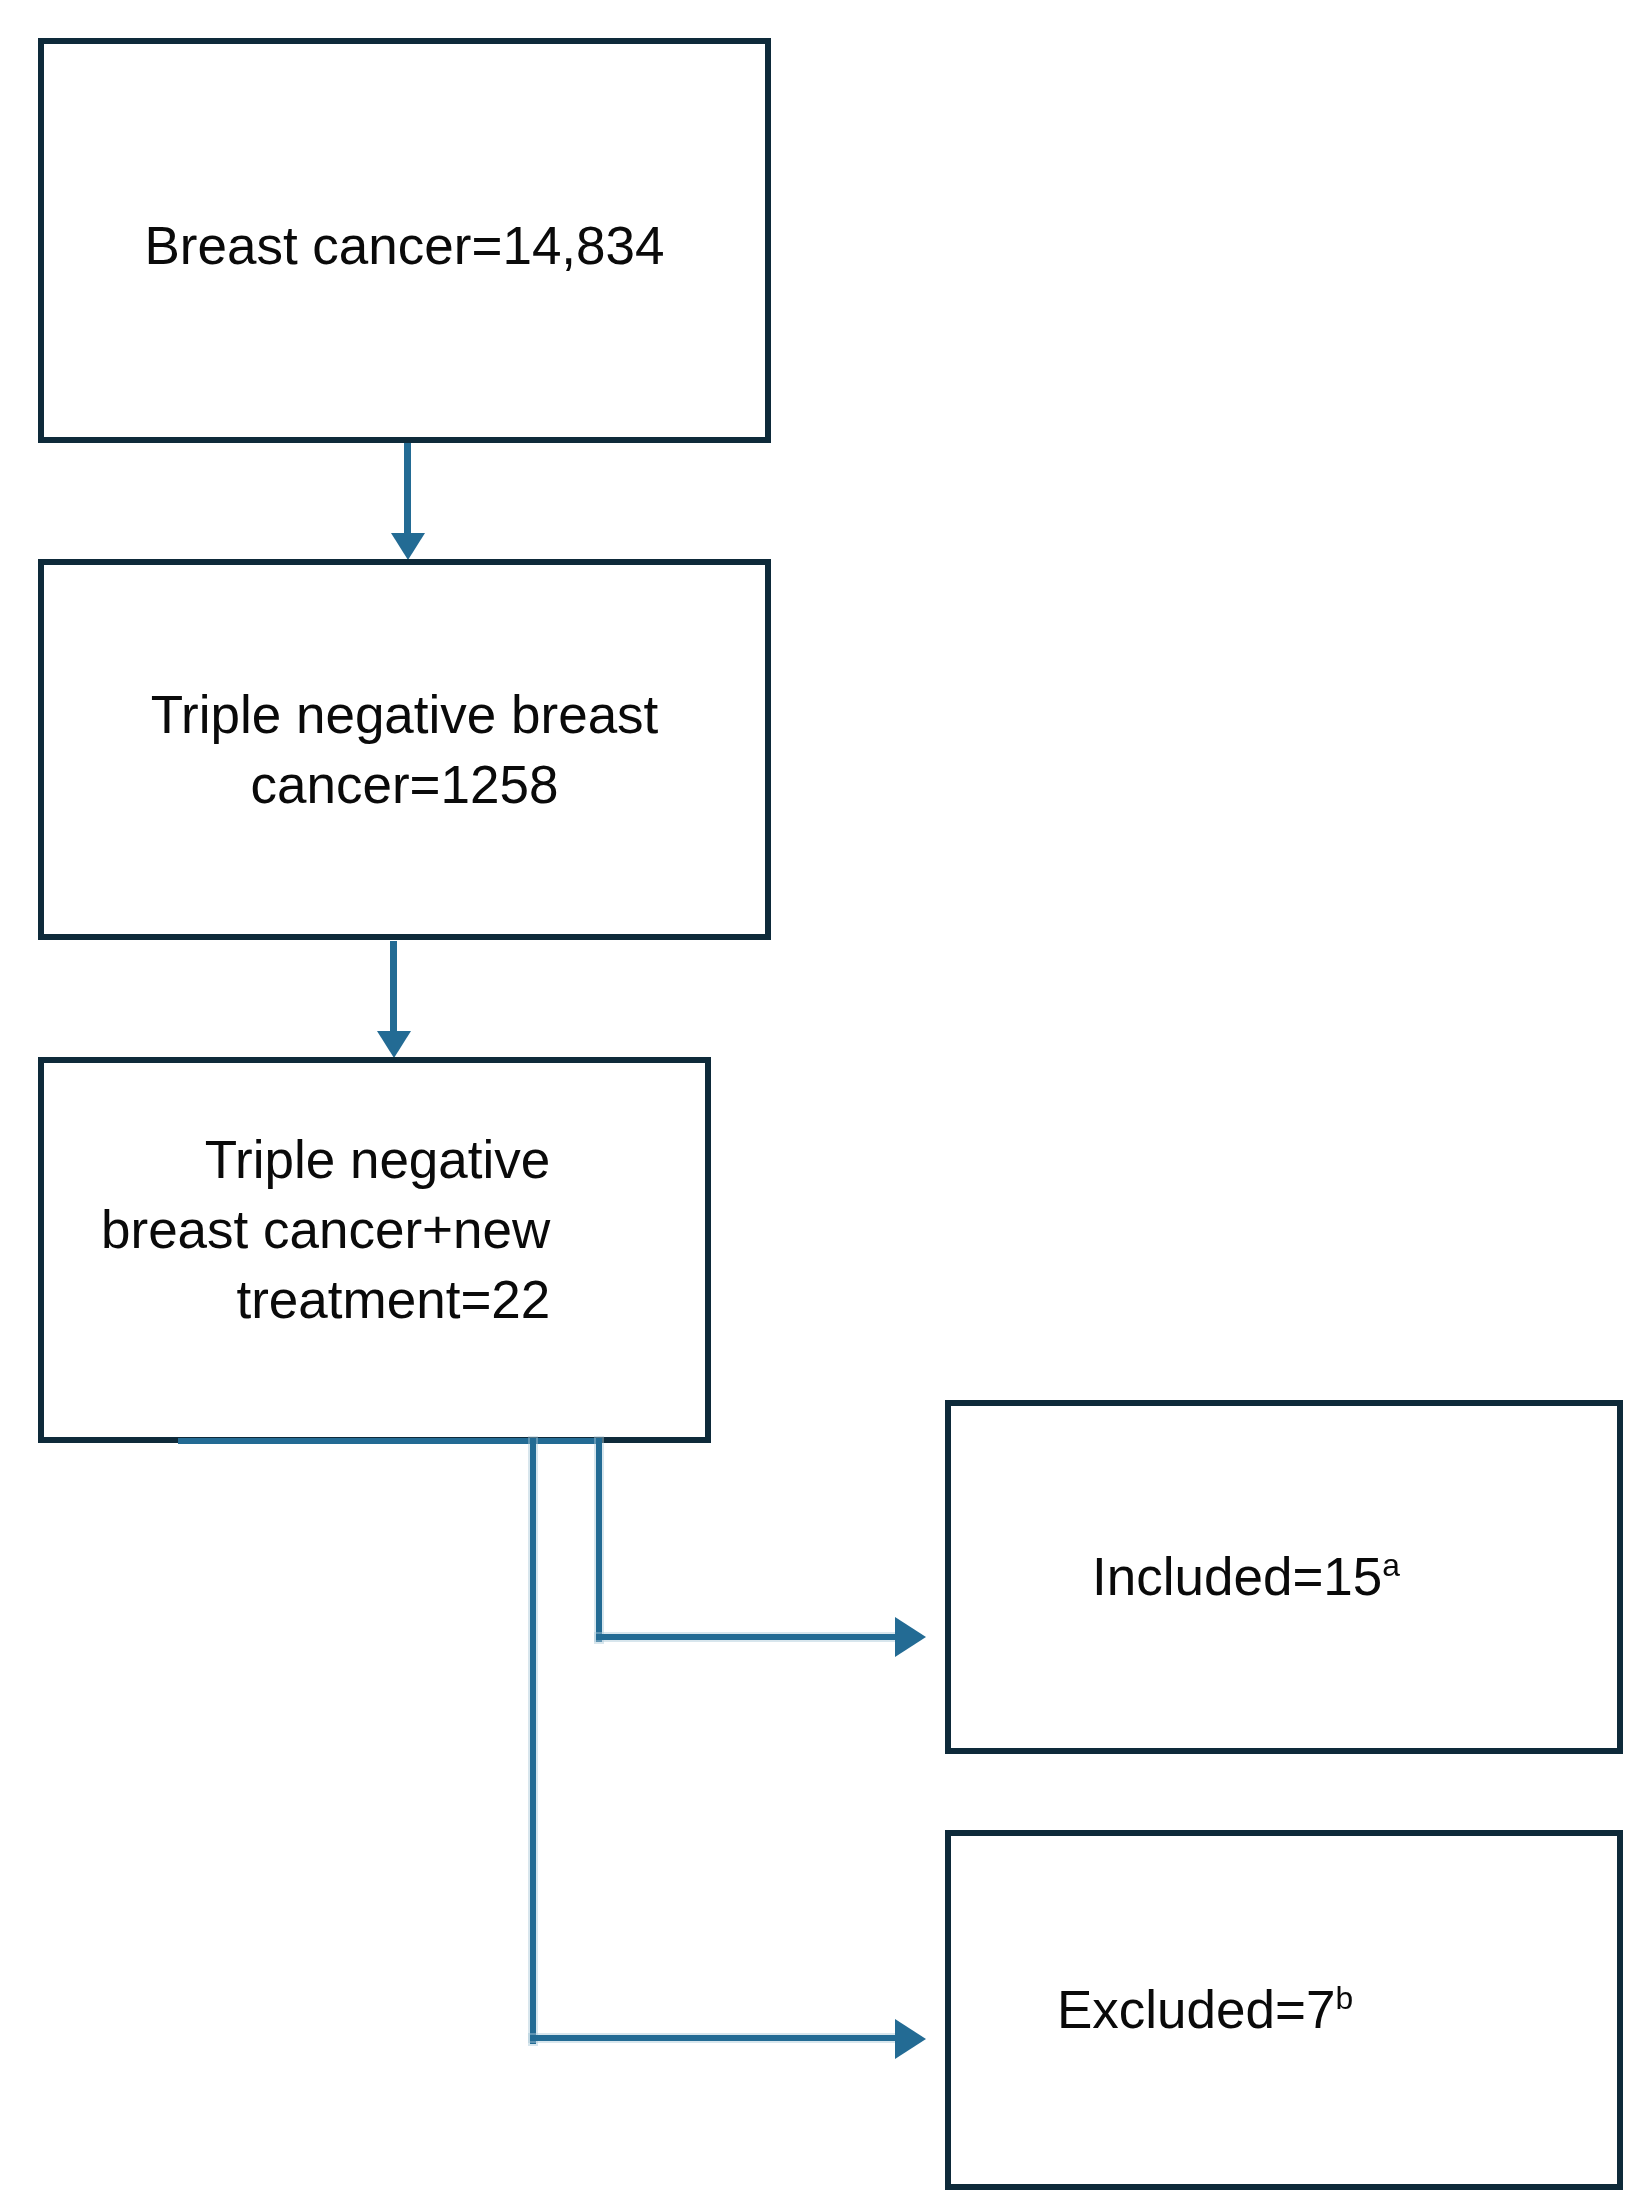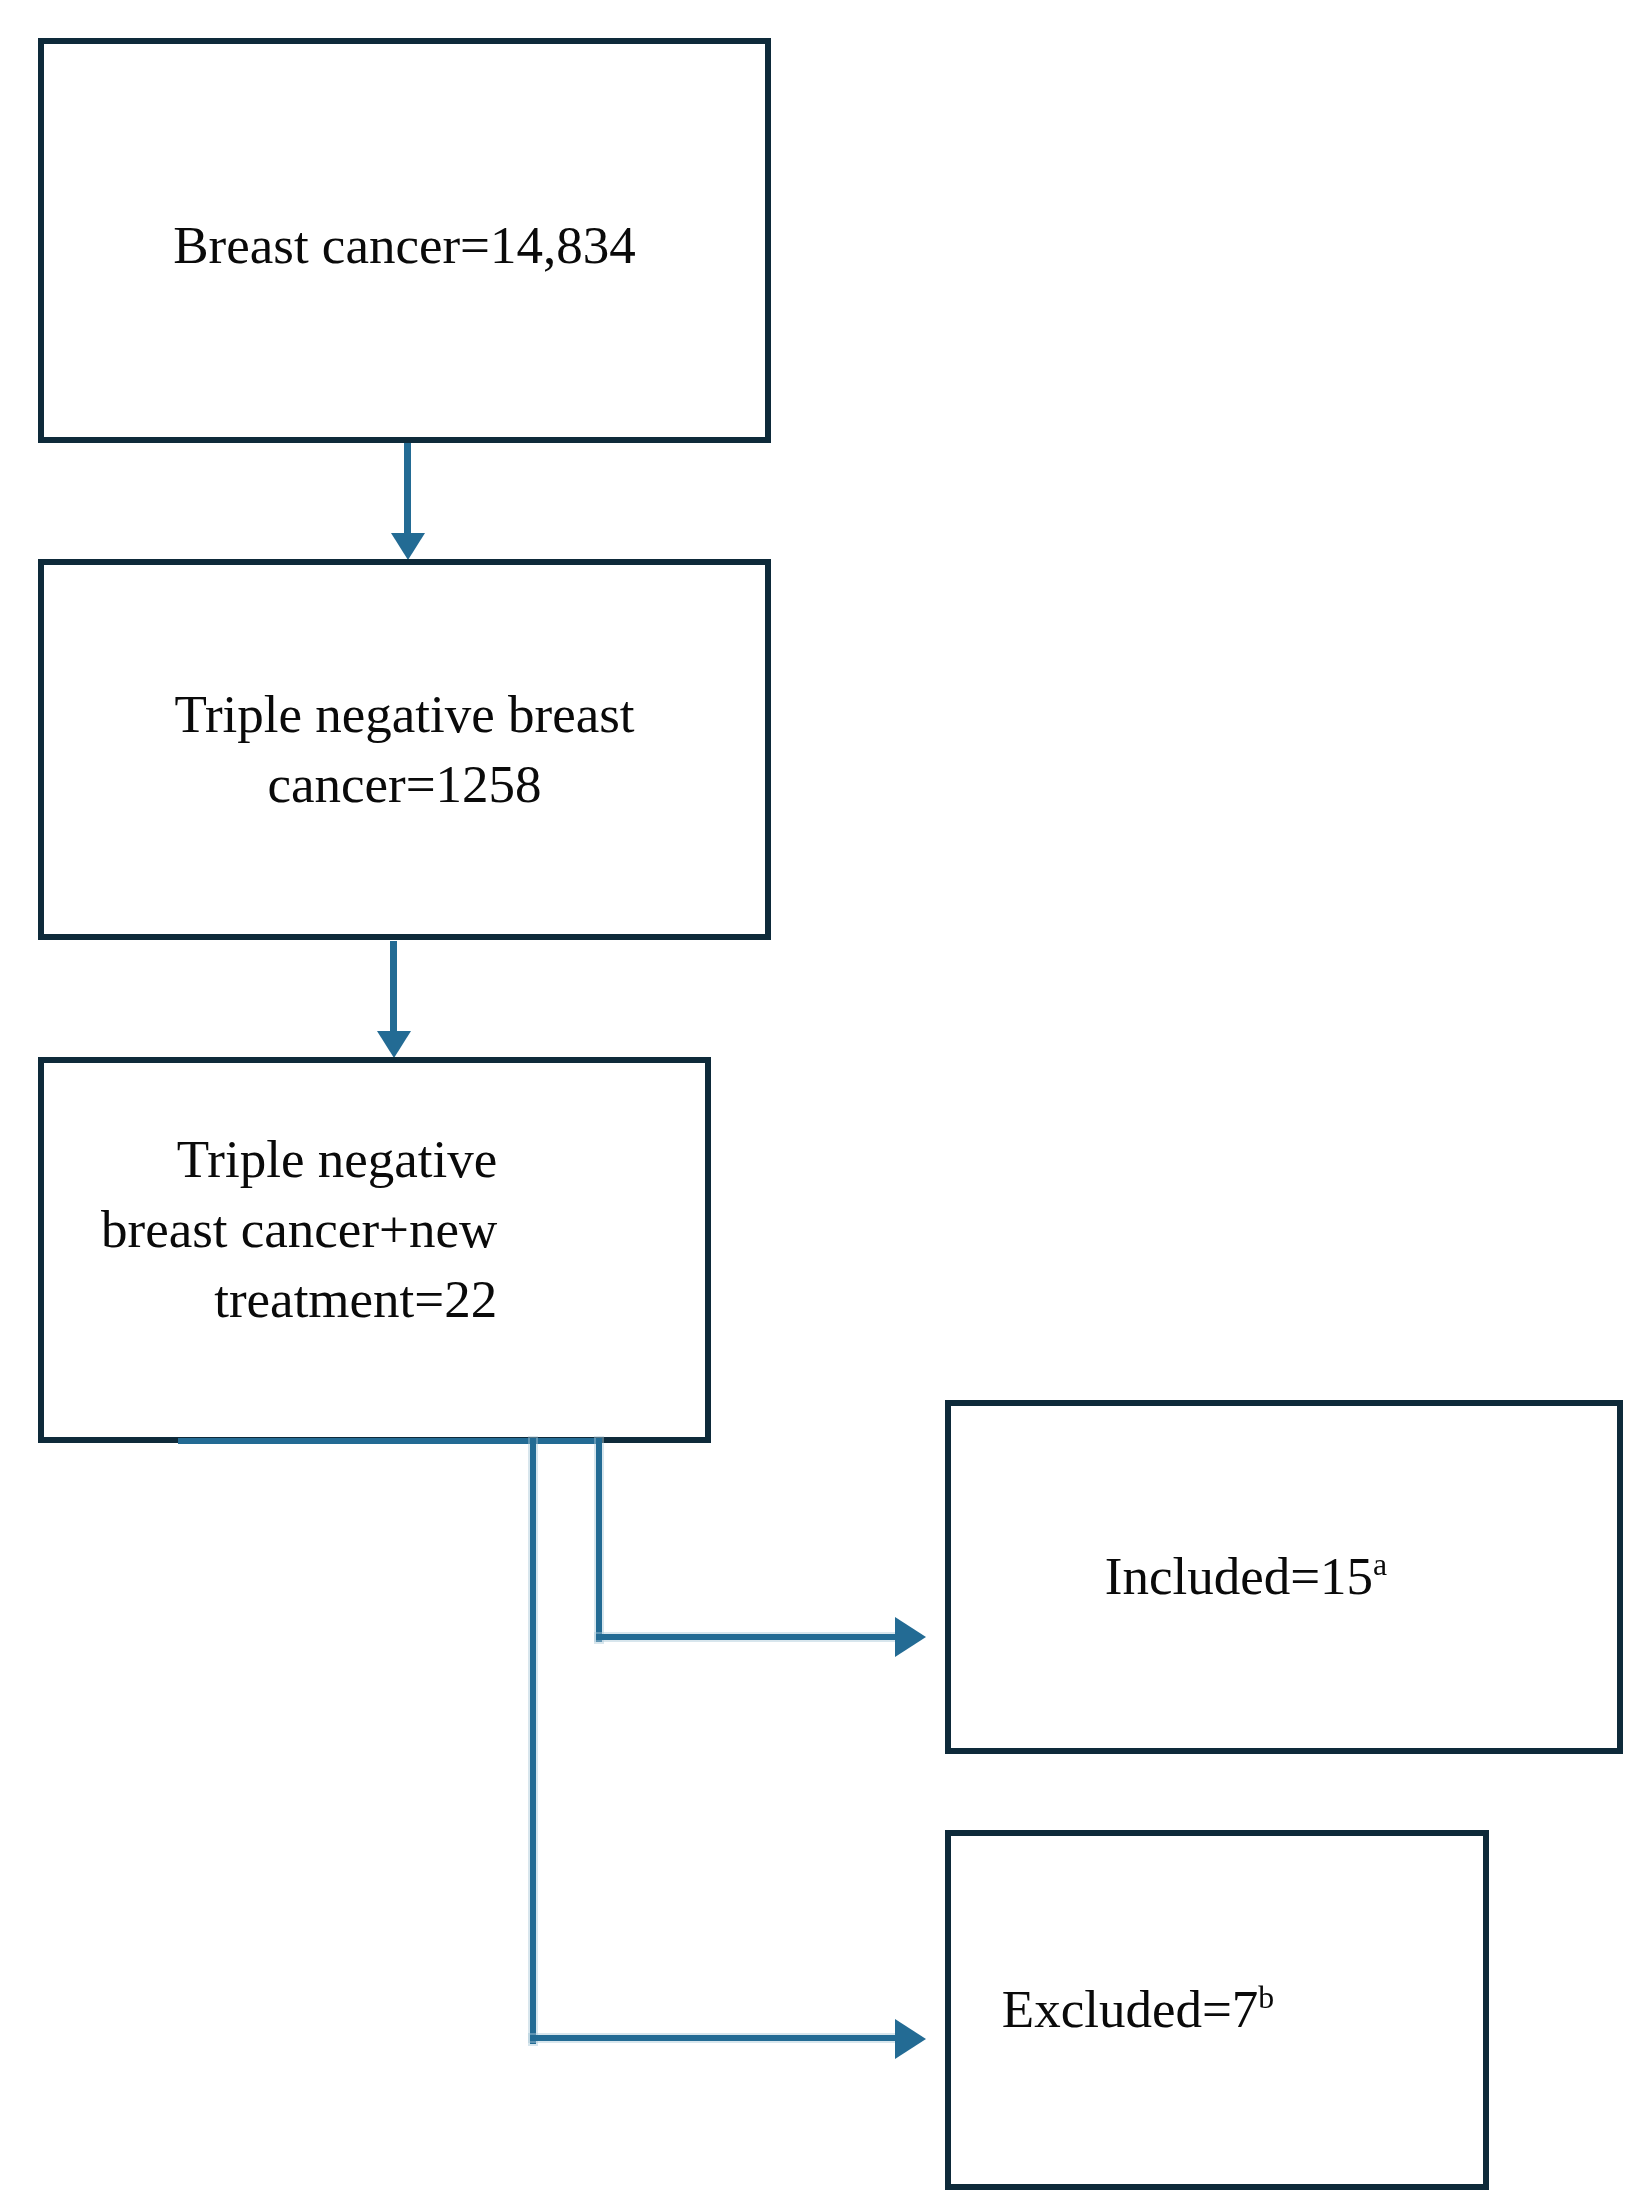--- a/index.html
+++ b/index.html
@@ -1,21 +1,21 @@
 <!DOCTYPE html>
 <html><head>
 <meta charset="utf-8">
 <style>
   html, body { margin: 0; padding: 0; background: #ffffff; }
   .canvas {
     position: relative;
     width: 1645px;
     height: 2211px;
     background: #ffffff;
-    font-family: Liberation Serif, serif;
+    font-family: Liberation Sans, sans-serif;
     color: #0a0a0a;
     overflow: hidden;
   }
   .node {
     position: absolute;
     box-sizing: border-box;
     border: 6px solid #0e2a3a;
     background: #ffffff;
     display: flex;
     align-items: center;
@@ -23,21 +23,21 @@
     font-size: 53px;
     line-height: 1.32;
   }
   .node .label { white-space: pre-line; }
   #box1 { left: 38px;  top: 38px;   width: 733px; height: 405px; text-align: center; padding-top: 10px; }
   #box2 { left: 38px;  top: 559px;  width: 733px; height: 381px; text-align: center; }
   #box3 { left: 38px;  top: 1057px; width: 673px; height: 386px;
           justify-content: flex-start; text-align: right;
           padding-left: 57px; padding-bottom: 40px; }
   #included { left: 945px; top: 1400px; width: 678px; height: 354px; padding-right: 76px; text-align: center; }
-  #excluded { left: 945px; top: 1830px; width: 544px; height: 360px; padding-right: 158px; text-align: center; }
+  #excluded { left: 945px; top: 1830px; width: 678px; height: 360px; padding-right: 158px; text-align: center; }
   sup.fnote { font-size: 0.6em; line-height: 0; vertical-align: super; }
 
   .cline { position: absolute; background: #236b94; }
   .halo  { box-shadow: 0 0 0 2px rgba(168, 199, 216, 0.45); }
 
   .head-down {
     position: absolute; width: 0; height: 0;
     border-left: 17px solid transparent;
     border-right: 17px solid transparent;
     border-top: 27px solid #236b94;

